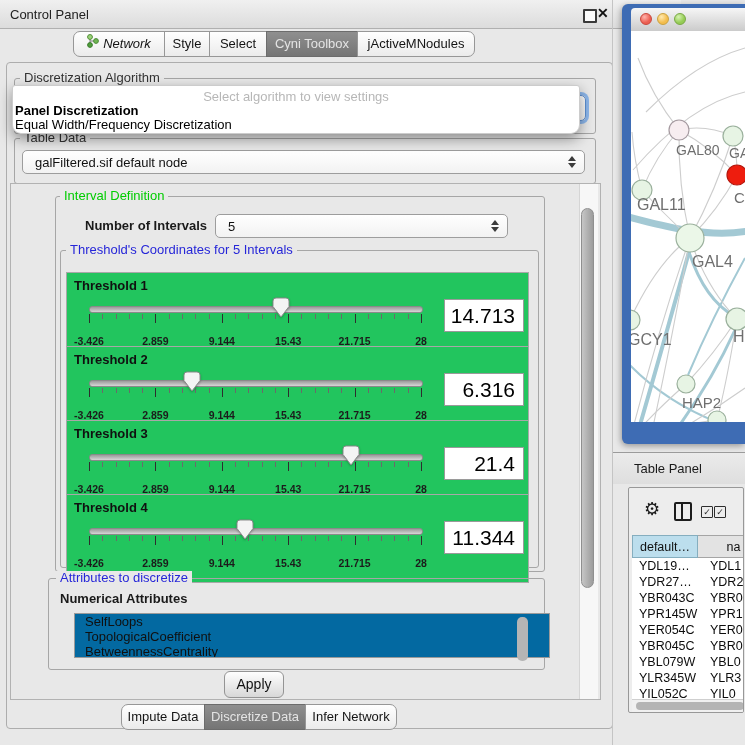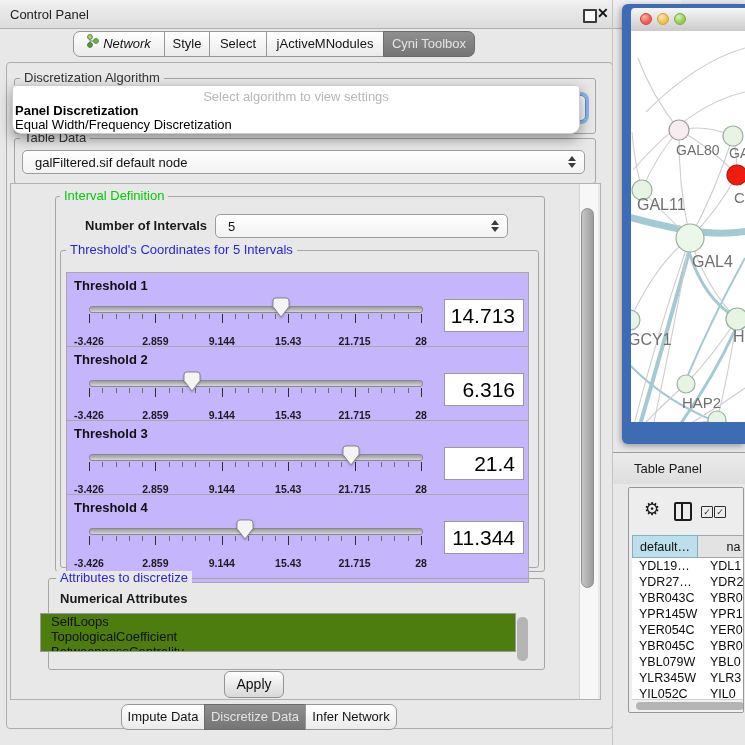--- a/index.html
+++ b/index.html
@@ -38,36 +38,36 @@
   .arrows .dn{position:absolute;bottom:0;left:0;width:0;height:0;border-left:4px solid transparent;border-right:4px solid transparent;border-top:5px solid #3c3c3c;}
   .focus-ring{box-shadow:0 0 0 3px rgba(110,165,235,.75);border-color:#5c90d2;}
 
   
   .popup{left:12px;top:85px;width:566px;height:47px;background:#ffffff;border:1px solid #cccccc;
     border-radius:3px 3px 9px 9px;box-shadow:0 5px 14px rgba(0,0,0,.4);z-index:60;}
   .popup .ph{position:absolute;left:0;right:0;top:3px;text-align:center;color:#b7b7b7;font-size:13px;}
   .popup .it{position:absolute;left:2px;font-size:13px;color:#000;white-space:nowrap;}
 
   
-  .tpanel{position:absolute;left:66px;width:463px;height:89px;border:1px solid #a8a8a8;background:#c4b5fd;box-sizing:border-box;}
+  .tpanel{position:absolute;left:66px;width:463px;height:89px;border:1px solid #a8a8a8;background:#22c55e;box-sizing:border-box;}
   .tlabel{position:absolute;left:7px;top:5px;font-weight:bold;font-size:13px;color:#101010;}
   .track{position:absolute;left:22px;top:33px;width:332px;height:5px;border:1px solid #8a8a8a;border-radius:3px;
     background:linear-gradient(#9b9b9b,#d6d6d6);}
   .ticks-minor{position:absolute;left:22px;top:41px;width:333px;height:5px;
     background:repeating-linear-gradient(90deg,#6a6a6a 0 1px,transparent 1px 13.28px);}
   .ticks-major{position:absolute;left:22px;top:41px;width:333px;height:9px;
     background:repeating-linear-gradient(90deg,#2e2e2e 0 1px,transparent 1px 66.4px);}
   .scale-row{position:absolute;left:22px;top:50px;width:332px;height:13px;}
   .tick-lab{position:absolute;top:12px;transform:translateX(-50%);font-size:10.5px;font-weight:bold;color:#1c1c1c;white-space:nowrap;}
   .sl-handle{position:absolute;top:24px;width:18px;height:21px;filter:drop-shadow(0 1px 1px rgba(0,0,0,.25));}
   .vbox{position:absolute;left:377px;top:26px;width:80px;height:33px;background:#fff;border:1px solid #9a9a9a;
     box-sizing:border-box;text-align:right;line-height:31px;padding-right:8px;font-size:21px;color:#000;}
 
   
-  .attr-list{left:40px;top:613px;width:476px;height:39px;background:#4d7c0f;border:1px solid #9a9a9a;overflow:hidden;box-sizing:border-box;}
+  .attr-list{left:74px;top:613px;width:476px;height:45px;background:#0369a1;border:1px solid #9a9a9a;overflow:hidden;box-sizing:border-box;}
   .attr-item{padding-left:10px;font-size:13px;line-height:15px;color:#101010;white-space:nowrap;}
   .mini-sb{position:absolute;left:517px;top:617px;width:11px;height:44px;border-radius:5px;background:#b5b5b5;}
 
   .apply-btn{left:224px;top:671px;width:60px;height:27px;border:1px solid #949494;border-radius:6px;
     background:linear-gradient(#fefefe,#d8d8d8);text-align:center;line-height:25px;font-size:14px;color:#111;box-sizing:border-box;}
 
   
   .vsb-track{left:579px;top:184px;width:18px;height:515px;background:#f7f7f7;border-left:1px solid #d5d5d5;}
   .vsb-thumb{left:581px;top:208px;width:13px;height:380px;border-radius:7px;border:1px solid #8f8f8f;
     background:linear-gradient(90deg,#c6c6c6,#9c9c9c);box-sizing:border-box;}
@@ -134,25 +134,25 @@
         </svg>
       </span>
       <span>Network</span>
     </div>
     <div class="sg" style="width:46px;">
         <span>Style</span>
       </div>
     <div class="sg" style="width:58px;">
         <span>Select</span>
       </div>
+    <div class="sg sel" style="width:92px;">
+        <span>Cyni Toolbox</span>
+      </div>
     <div class="sg" style="width:118px;">
         <span>jActiveMNodules</span>
-      </div>
-    <div class="sg sel" style="width:92px;">
-        <span>Cyni Toolbox</span>
       </div>
   </div>
 
   <div class="abs outer-panel"></div>
 
   <div class="abs group" style="left:14px;top:78px;width:580px;height:54px;"></div>
   <div class="group-label" style="left:20px;top:71px;color:#333;">Discretization Algorithm</div>
 
   <div class="abs combo focus-ring" style="left:22px;top:95px;width:564px;height:26px;">
     <span class="arrows">

